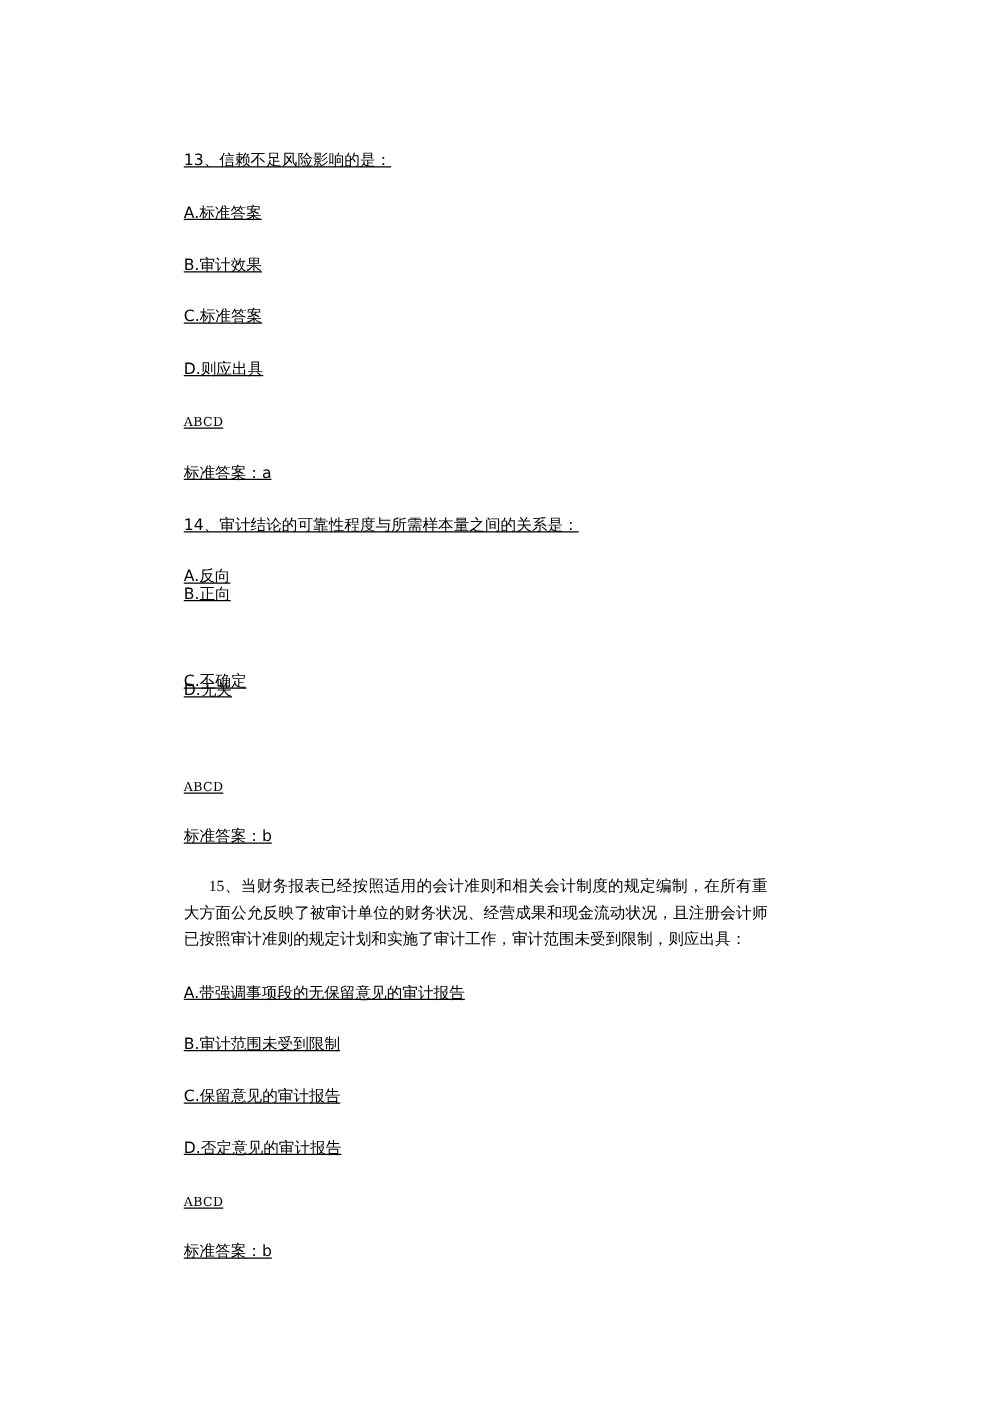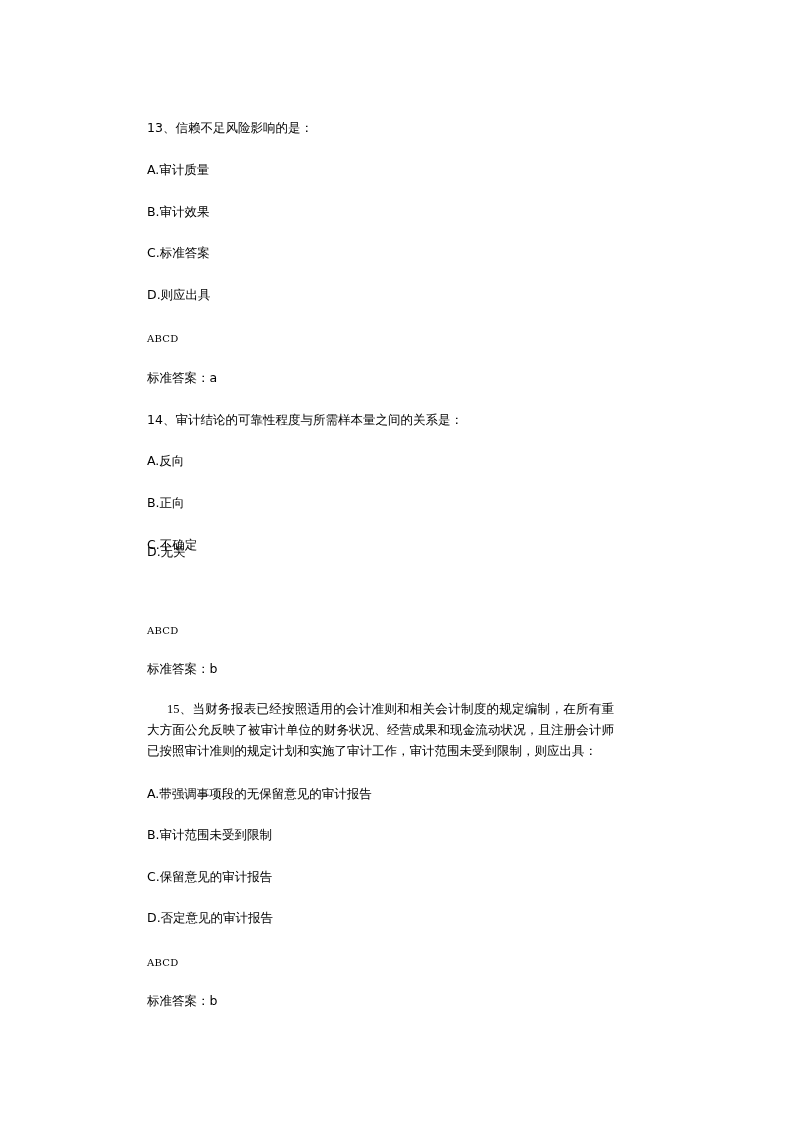--- a/index.html
+++ b/index.html
@@ -1,38 +1,38 @@
 <!DOCTYPE html>
 <html><head>
   <meta charset="utf-8">
   <style>
     html, body { margin: 0; padding: 0; background: #ffffff; }
     body { width: 794px; height: 1123px; position: relative; overflow: hidden;
            font-family: "DejaVu Sans", "Liberation Sans", sans-serif; color: #000; }
-    .line { position: absolute; left: 147px; font-size: 12.5px; line-height: 16px; white-space: nowrap; }
+    .line { position: absolute; left: 147px; font-size: 12.5px; line-height: 16px; white-space: nowrap; text-decoration: underline; }
     .line.small { font-size: 10px; letter-spacing: 0.3px; font-family: "DejaVu Serif", "Liberation Serif", serif; }
     .para { position: absolute; left: 147px; width: 467px; font-size: 12.5px; line-height: 21px;
             text-indent: 1.6em; text-align: justify; font-family: Liberation Serif, serif; }
   </style>
 </head>
 <body>
 
 <div>
 
   <div class="line" style="top:120px">13、信赖不足风险影响的是：</div>
-  <div class="line" style="top:162px">A.审计质量</div>
+  <div class="line" style="top:162px">A.标准答案</div>
   <div class="line" style="top:204px">B.审计效果</div>
   <div class="line" style="top:245px">C.标准答案</div>
   <div class="line" style="top:287px">D.则应出具</div>
   <div class="line small" style="top:331px">ABCD</div>
   <div class="line" style="top:370px">标准答案：a</div>
 
   <div class="line" style="top:412px">14、审计结论的可靠性程度与所需样本量之间的关系是：</div>
   <div class="line" style="top:453px">A.反向</div>
-  <div class="line" style="top:495px">B.正向</div>
+  <div class="line" style="top:467px">B.正向</div>
   <div class="line" style="top:537px">C.不确定</div>
   <div class="line" style="top:544px">D.无关</div>
   <div class="line small" style="top:623px">ABCD</div>
   <div class="line" style="top:661px">标准答案：b</div>
 
   <div class="para" style="top:699px">15、当财务报表已经按照适用的会计准则和相关会计制度的规定编制，在所有重大方面公允反映了被审计单位的财务状况、经营成果和现金流动状况，且注册会计师已按照审计准则的规定计划和实施了审计工作，审计范围未受到限制，则应出具：</div>
   <div class="line" style="top:786px">A.带强调事项段的无保留意见的审计报告</div>
   <div class="line" style="top:827px">B.审计范围未受到限制</div>
   <div class="line" style="top:869px">C.保留意见的审计报告</div>
   <div class="line" style="top:910px">D.否定意见的审计报告</div>

